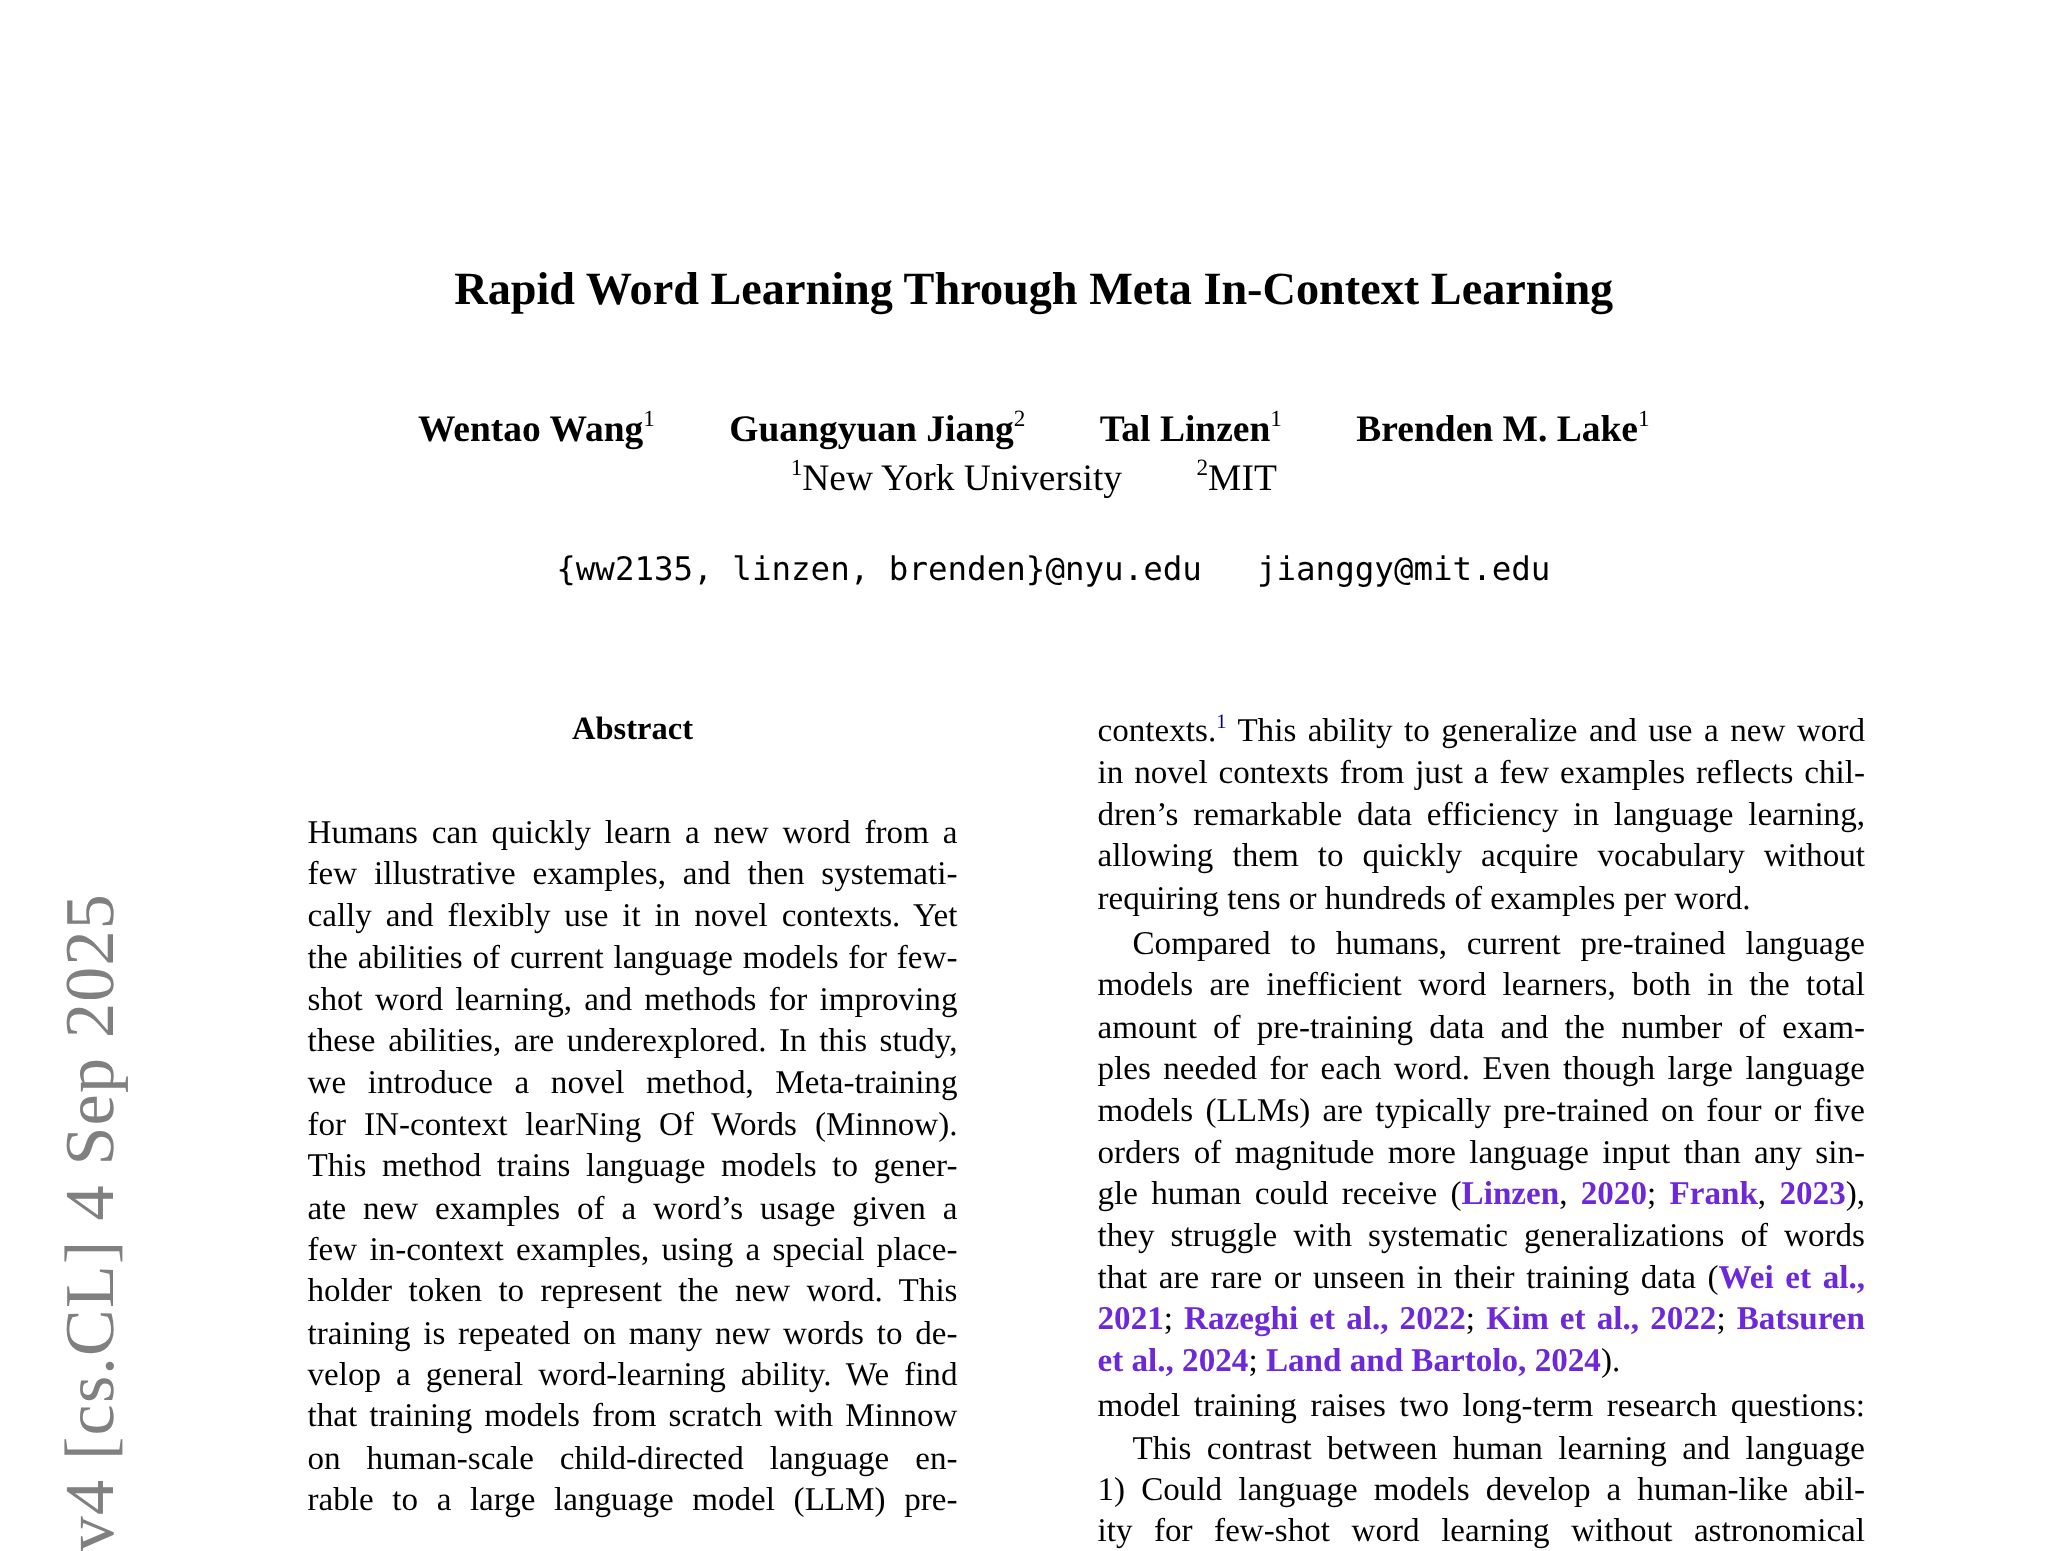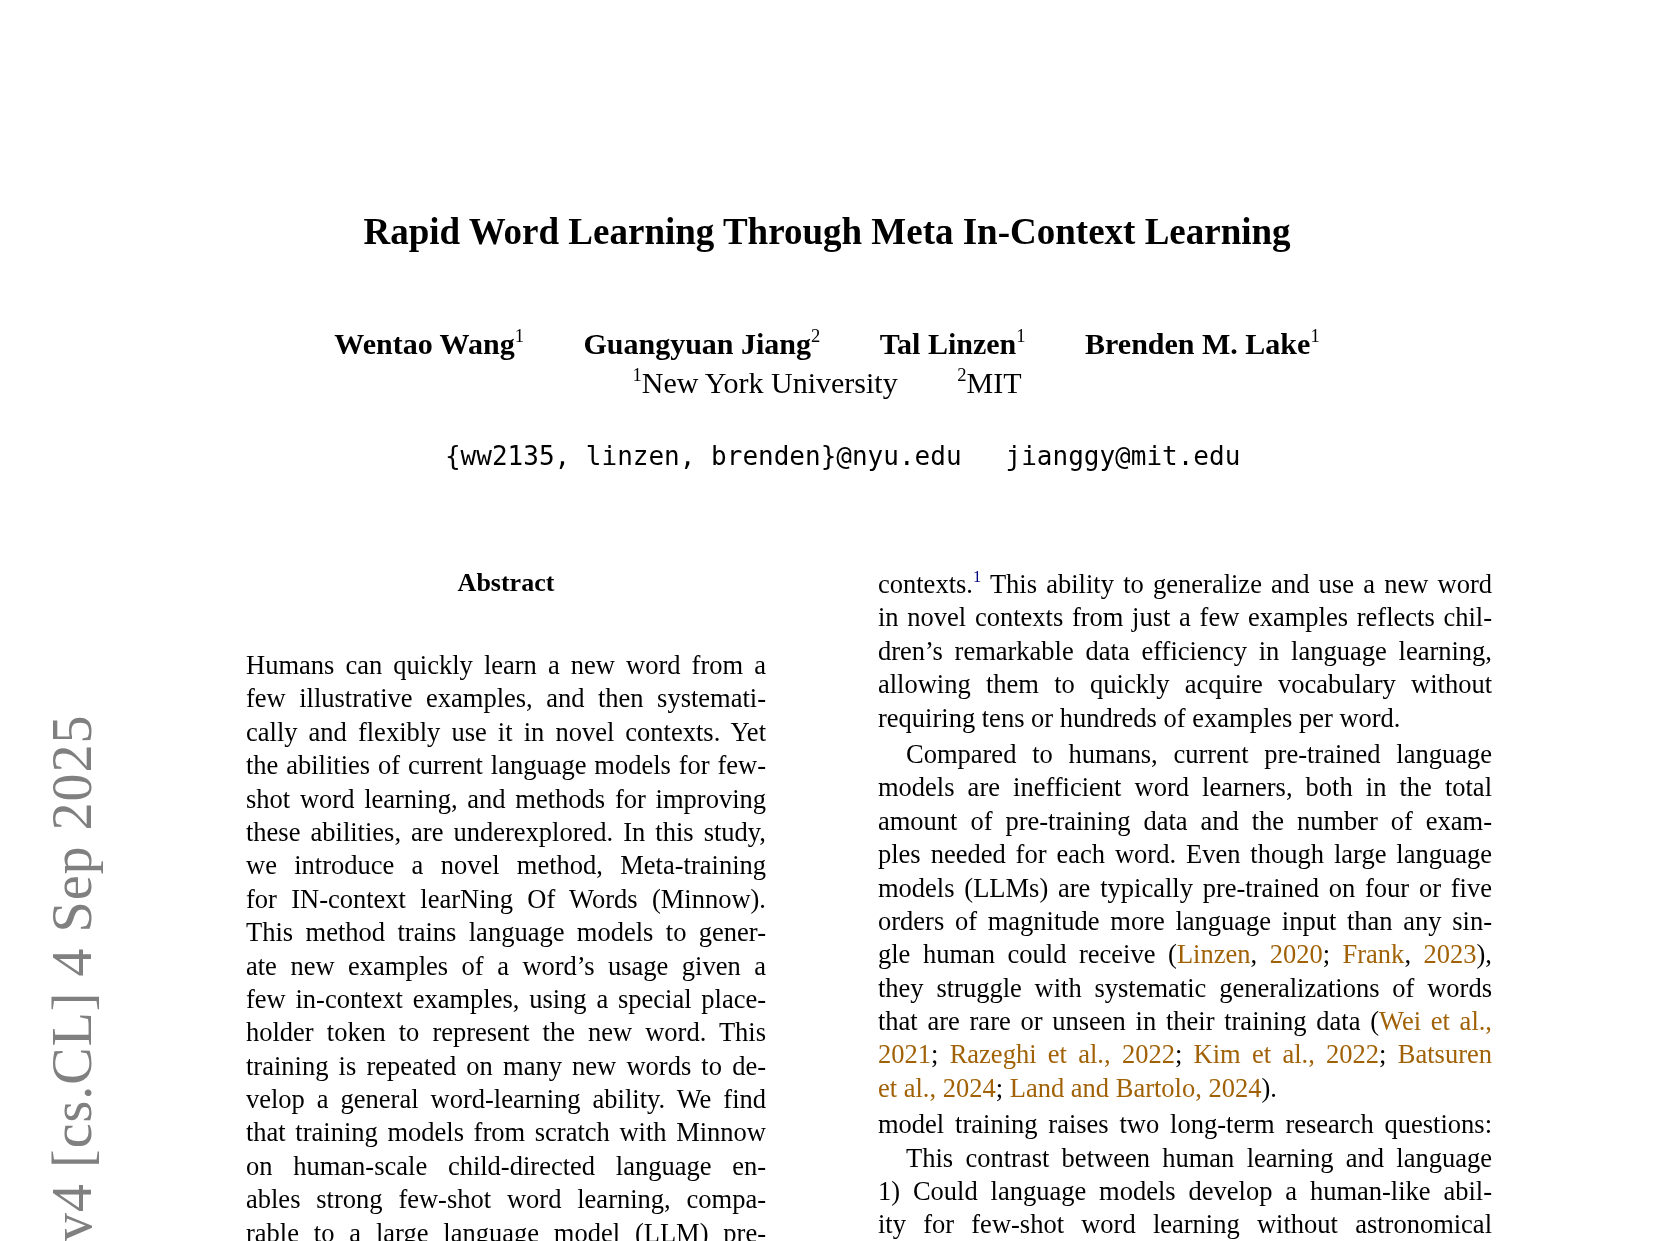--- a/index.html
+++ b/index.html
@@ -34,21 +34,21 @@
   }
   .col {
     position: absolute; font-size: 26.5px; line-height: 33.4px; text-align: justify;
   }
   .col-left { left: 246px; width: 520px; top: 649px; }
   .col-right { left: 878px; width: 614px; top: 568px; }
   .line { display: block; white-space: nowrap; text-align: justify; text-align-last: justify; height: 33.4px; }
   .line.last { text-align-last: left; }
   .line.indent { padding-left: 28px; }
   .para-gap { height: 3px; }
-  a, .cite { color: #a16207; text-decoration: none; }
+  a, .cite { color: #6d28d9; text-decoration: none; font-weight: bold; }
   .fn { color: #00007f; }
   .arxiv-stamp {
     position: absolute; left: 42px; top: 1241px;
     transform-origin: 0 0; transform: rotate(-90deg);
     font-family: "Liberation Serif", "DejaVu Serif", serif;
     font-size: 56px; line-height: 60px; color: #808080; white-space: nowrap;
     letter-spacing: 1px;
   }
 </style>
 </head>
@@ -86,21 +86,20 @@
   <span class="line">we introduce a novel method, Meta-training</span>
   <span class="line">for IN-context learNing Of Words (Minnow).</span>
   <span class="line">This method trains language models to gener-</span>
   <span class="line">ate new examples of a word’s usage given a</span>
   <span class="line">few in-context examples, using a special place-</span>
   <span class="line">holder token to represent the new word. This</span>
   <span class="line">training is repeated on many new words to de-</span>
   <span class="line">velop a general word-learning ability. We find</span>
   <span class="line">that training models from scratch with Minnow</span>
   <span class="line">on human-scale child-directed language en-</span>
-  <span class="line">ables strong few-shot word learning, compa-</span>
   <span class="line">rable to a large language model (LLM) pre-</span>
 </div>
 
 <div class="col col-right">
 
   <span class="line"><span>contexts.</span><sup class="fn">1</sup><span> This ability to generalize and use a new word</span></span>
   <span class="line">in novel contexts from just a few examples reflects chil-</span>
   <span class="line">dren’s remarkable data efficiency in language learning,</span>
   <span class="line">allowing them to quickly acquire vocabulary without</span>
   <span class="line last">requiring tens or hundreds of examples per word.</span>

